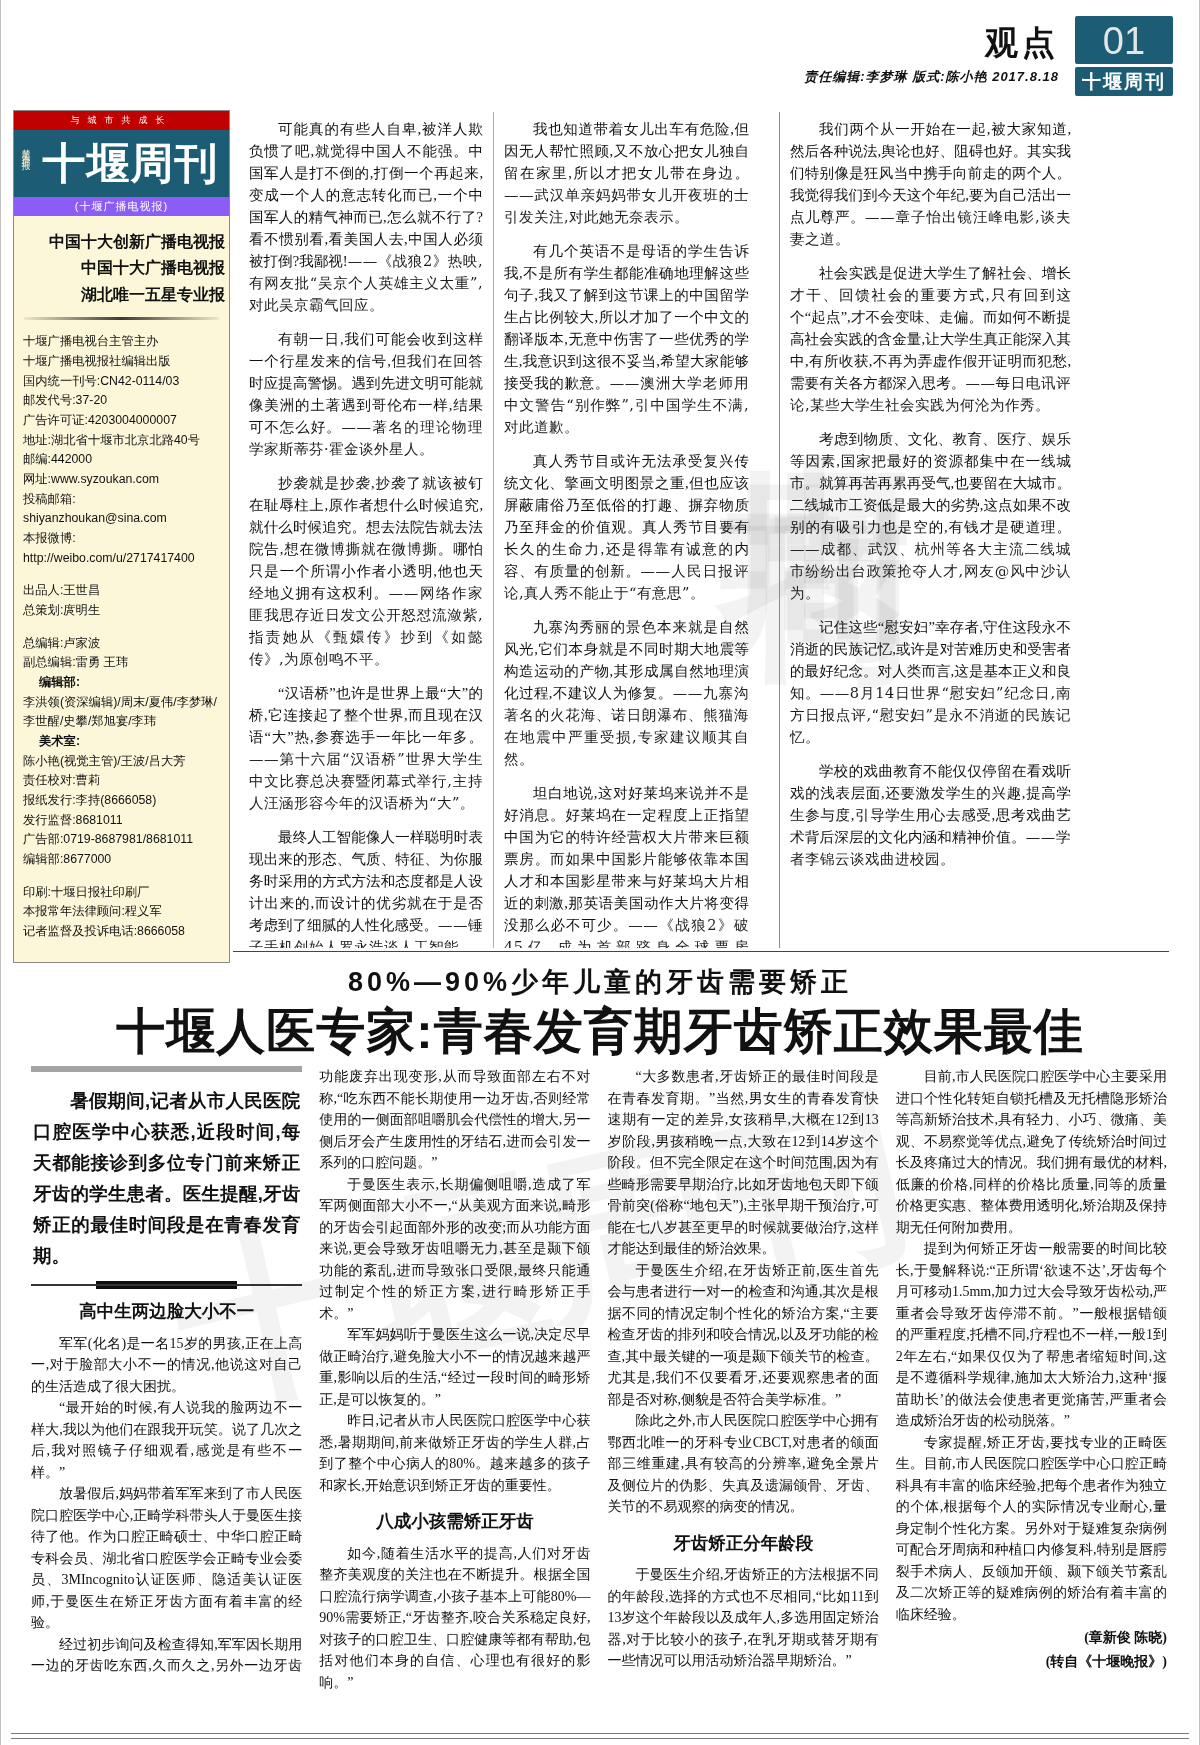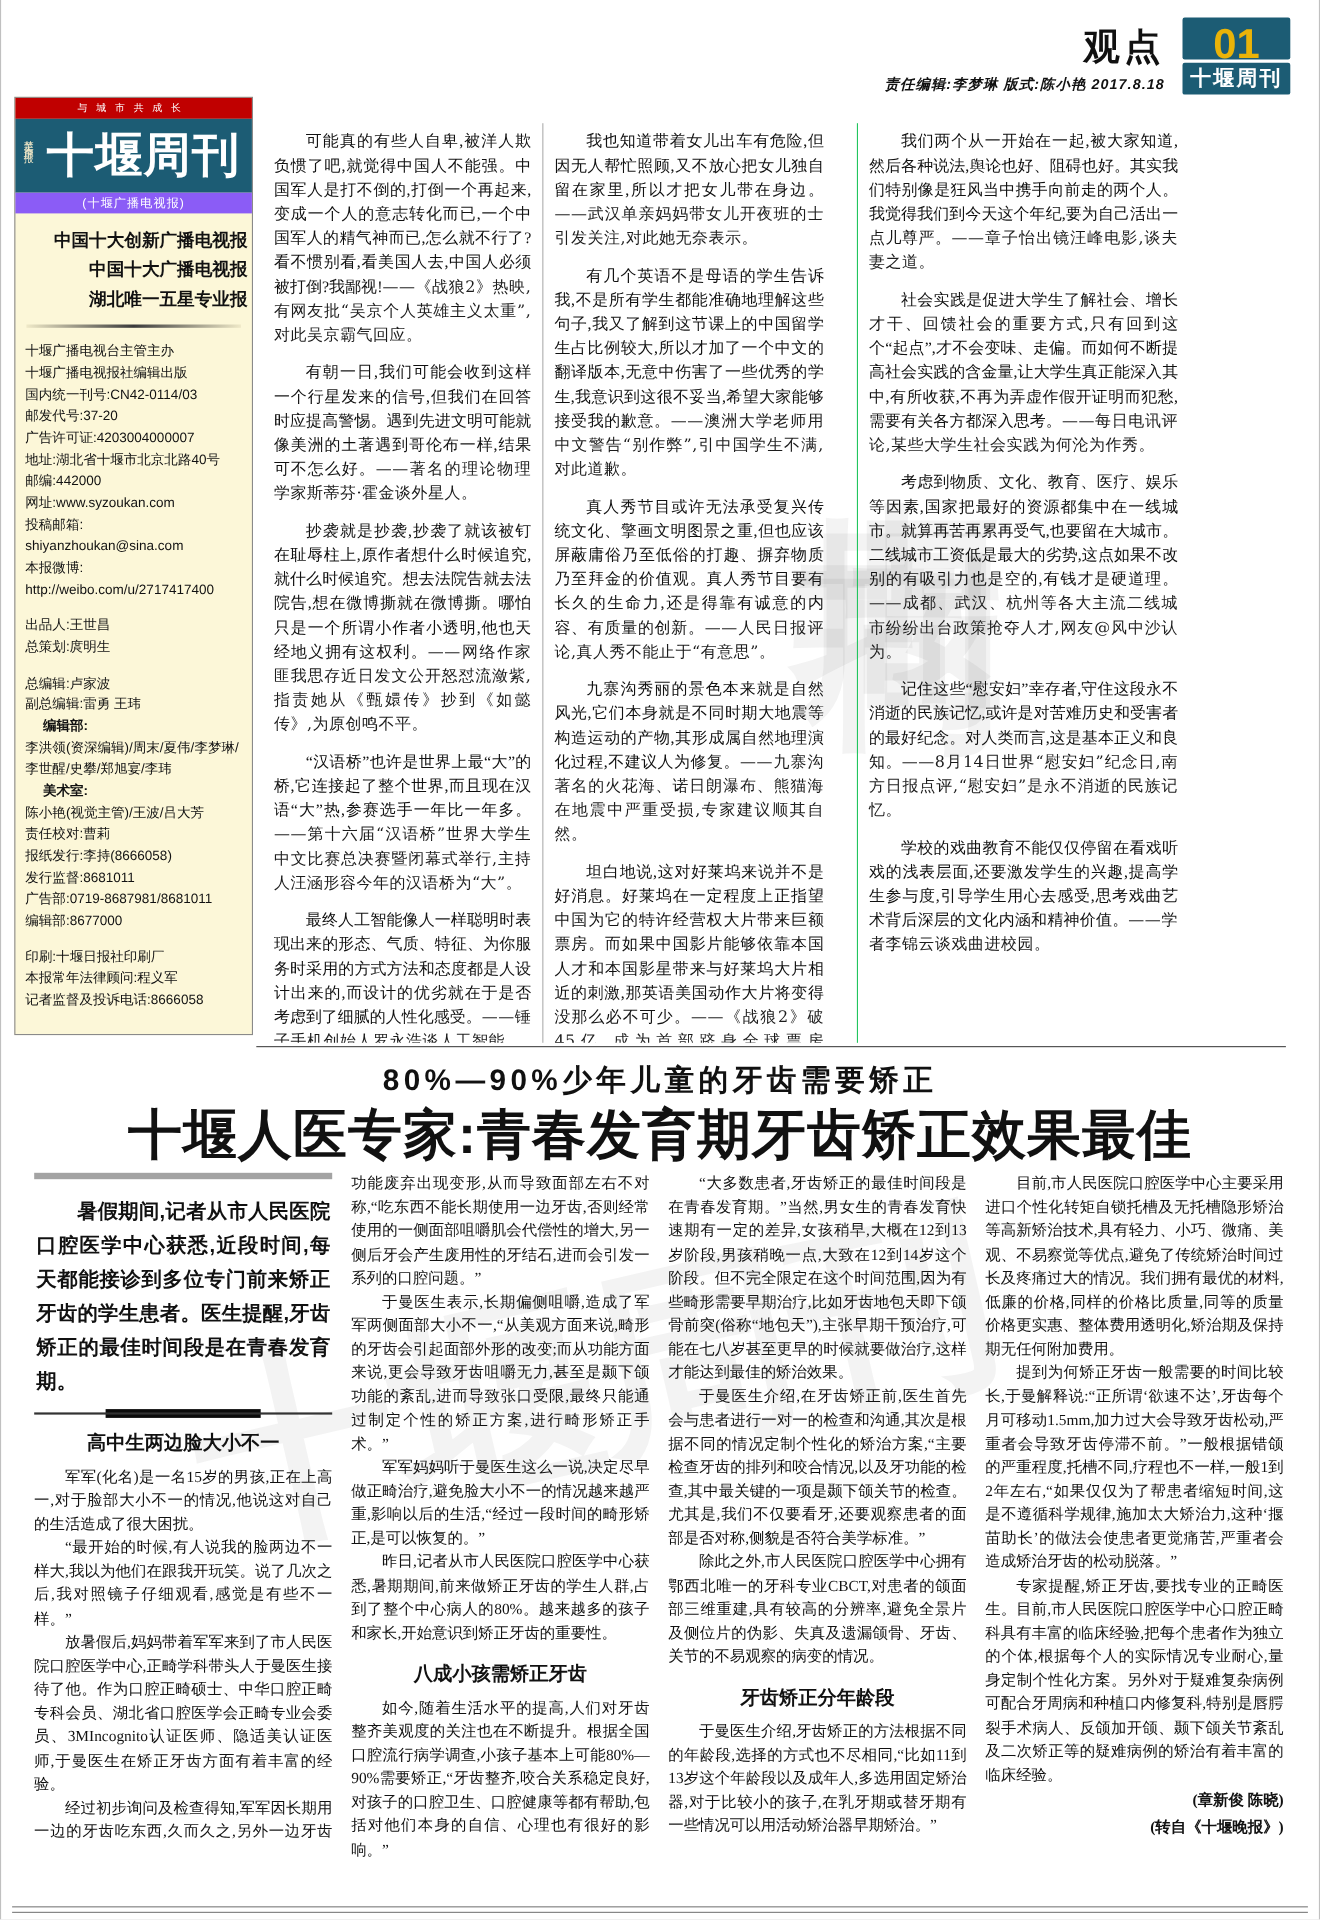--- a/index.html
+++ b/index.html
@@ -9,26 +9,26 @@
   
   .wm{position:absolute;font-weight:900;color:rgba(40,40,40,0.055);pointer-events:none;white-space:nowrap;}
   .wm1{top:300px;left:690px;font-size:190px;writing-mode:vertical-rl;letter-spacing:18px;}
   .wm2{top:1130px;left:170px;font-size:185px;transform:rotate(-13deg);}
   
   .header{position:absolute;top:16px;right:26px;display:flex;gap:16px;align-items:flex-start;z-index:2;}
   .header-left{text-align:right;margin-top:10px;}
   .section-title{font-size:33px;font-weight:900;letter-spacing:4px;line-height:1;}
   .editor-line{font-size:13px;font-weight:700;font-style:italic;margin-top:9px;letter-spacing:1px;}
   .badge{width:98px;}
-  .badge-num{background:#1c5c74;color:#eab308;font-size:38px;font-weight:700;text-align:center;
-    height:38px;line-height:50px;border-radius:2px;}
+  .badge-num{background:#1c5c74;color:#e5e5e5;font-size:38px;font-weight:400;text-align:center;
+    height:48px;line-height:50px;border-radius:2px;}
   .badge-brand{background:#1c5c74;color:#fff;font-size:19px;font-weight:700;text-align:center;
     height:29px;line-height:29px;margin-top:3px;letter-spacing:2px;border-radius:2px;}
   
-  .sidebar{position:absolute;left:12px;top:88px;width:217px;height:853px;background:#fcf7d8;
+  .sidebar{position:absolute;left:12px;top:110px;width:217px;height:853px;background:#fcf7d8;
     border:1px solid #8a8a8a;box-sizing:border-box;z-index:2;}
   .mh-strip{background:#c00000;color:#fff;font-size:9px;text-align:center;letter-spacing:8px;padding:3px 0;}
   .mh-main{background:#1c5c74;position:relative;padding:12px 6px 12px 24px;}
   .mh-vert{position:absolute;left:5px;top:12px;writing-mode:vertical-rl;color:#f3e9c8;font-size:9px;letter-spacing:3px;}
   .mh-title{color:#fff;font-size:43px;font-weight:900;text-align:center;line-height:1;letter-spacing:1px;}
   .mh-sub{background:#8b5cf6;color:#fff;font-size:11px;text-align:center;padding:2px 0;letter-spacing:1px;}
   .honors{text-align:right;font-size:16px;font-weight:700;margin:13px 4px 9px;line-height:1.65;}
   .sb-divider{height:3px;background:linear-gradient(to right,#efe9c8,#3a3a3a,#efe9c8);margin:4px 10px 2px;}
   .sb-list{padding:10px 9px 0;font-size:12.3px;line-height:1.6;}
   .sb-item{white-space:normal;word-break:break-all;}

